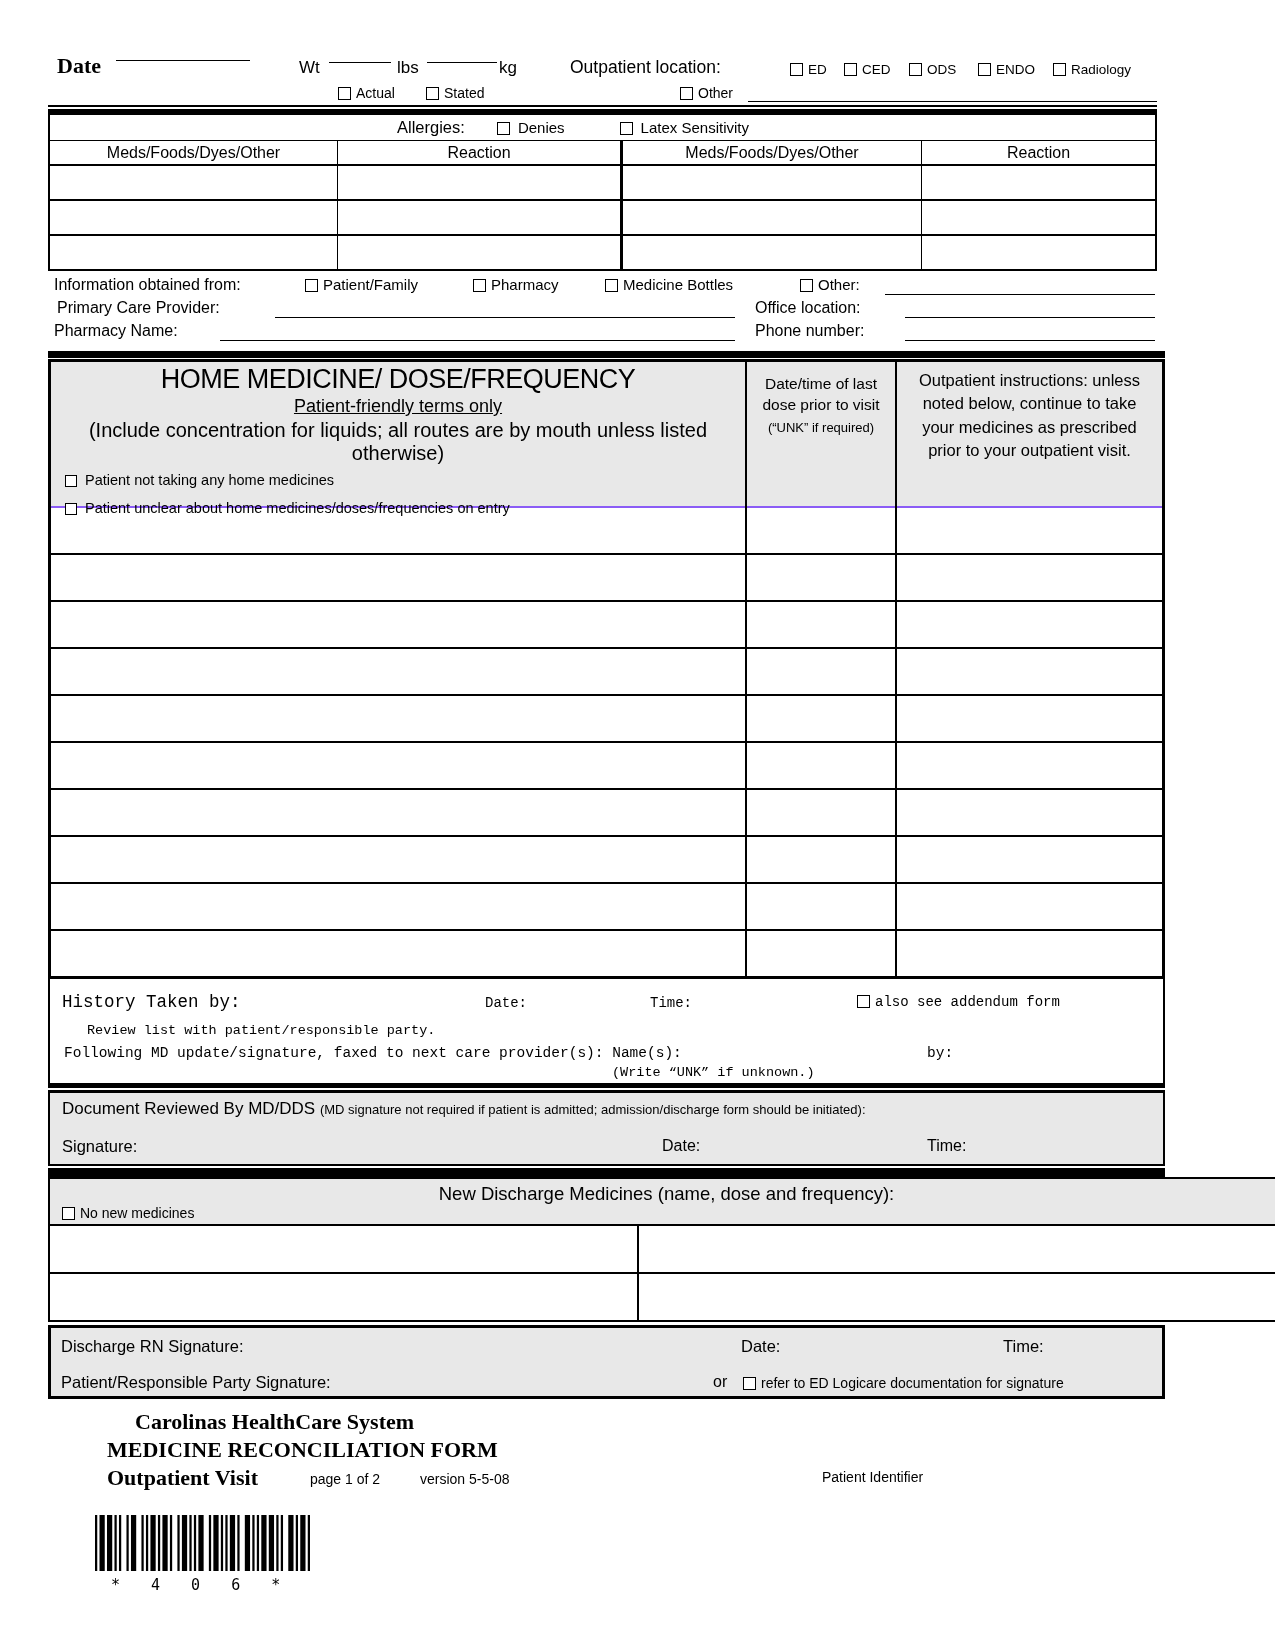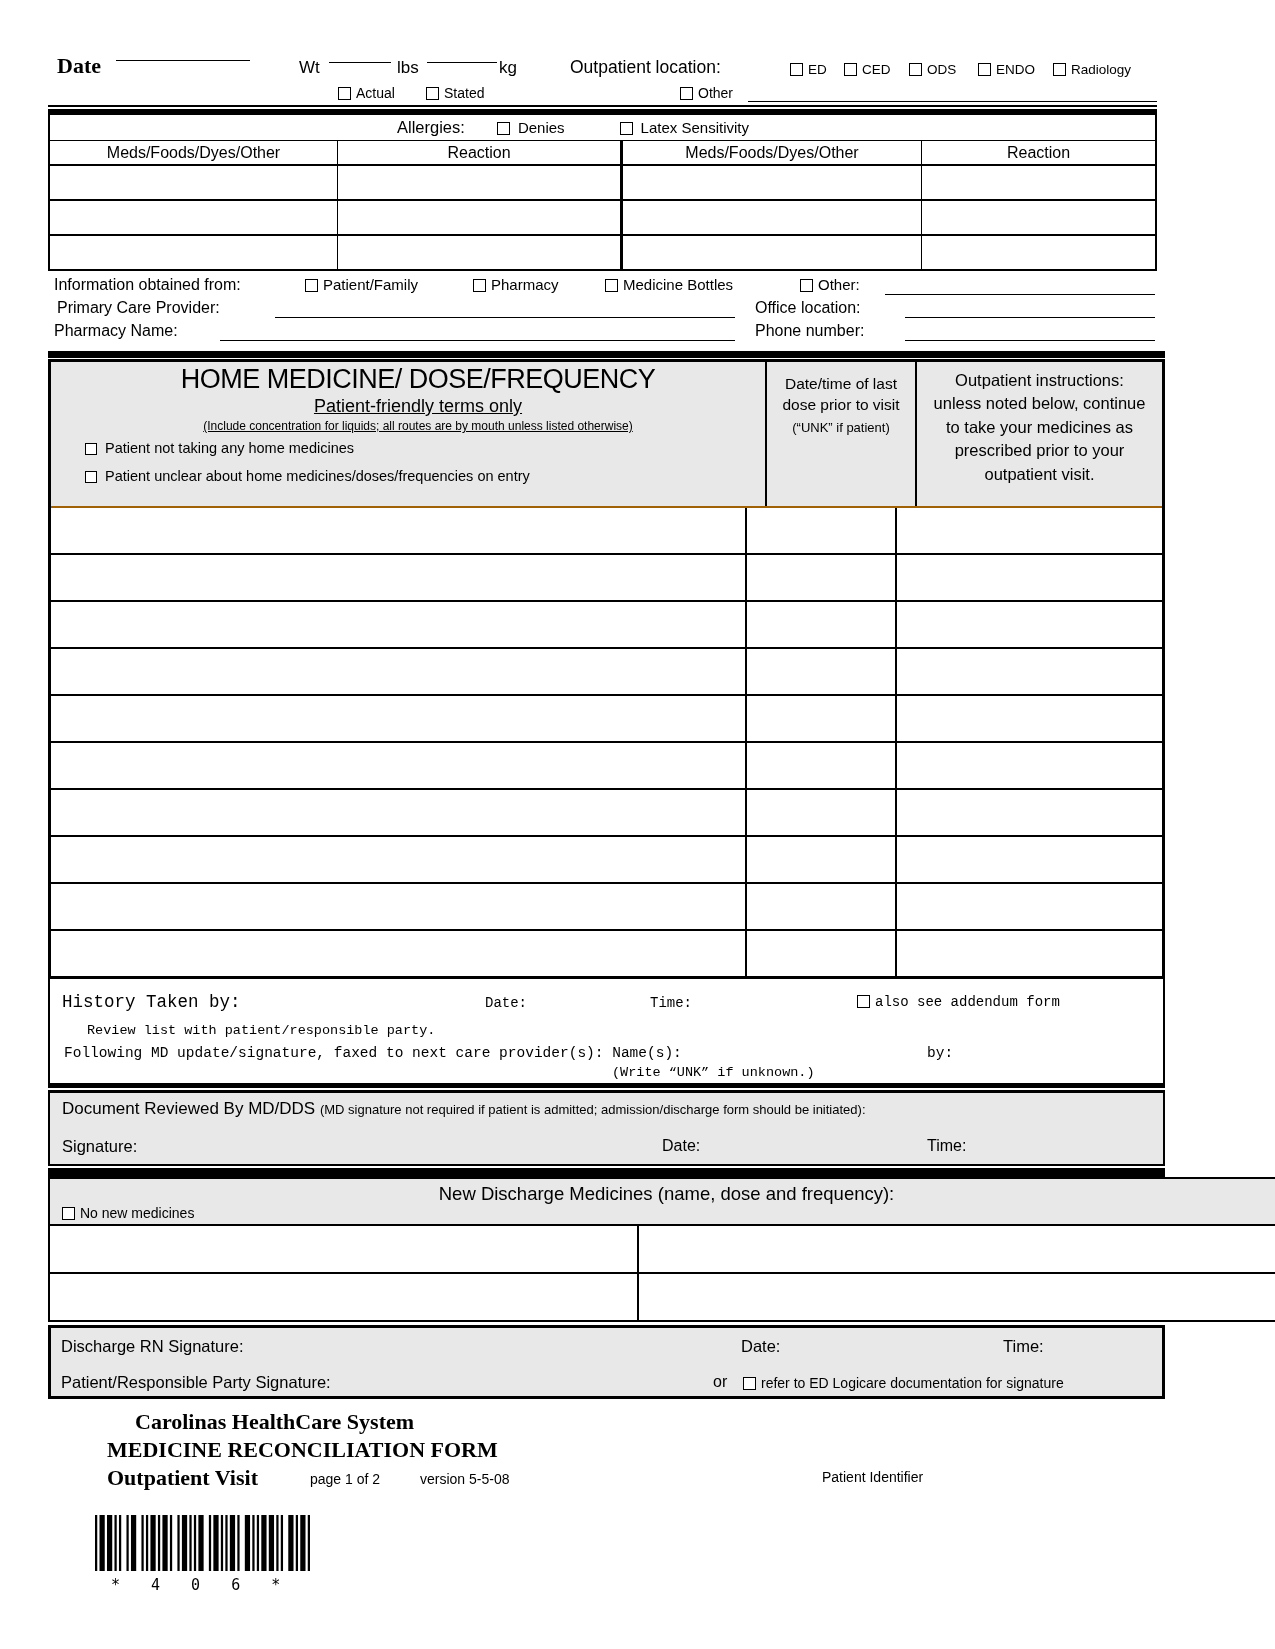--- a/index.html
+++ b/index.html
@@ -42,25 +42,25 @@
   .il{position:relative;height:23px;font-size:16px;}
   .il .lbl{top:2px;}
   .il .cbg{top:2px;}
   .il .cbg .cbl{font-size:15px;}
 
   
   .band7{margin-top:8px;height:7px;background:#000;width:1117px;}
   .mt{margin-top:1px;border:3px solid #000;width:1117px;box-sizing:border-box;}
   .mtgrid{display:grid;grid-template-columns:694px 150px 1fr;}
   .mtgrid > div:nth-child(2),.mtgrid > div:nth-child(3){border-left:2px solid #000;}
-  .mt-header{background:var(--section-bg);border-bottom:2px solid #a16207;height:144px;padding-left:20px;}
+  .mt-header{background:var(--section-bg);border-bottom:2px solid #8b5cf6;height:144px;}
   .mt-c1{text-align:center;padding-top:2px;}
   .mt-title{font-size:27px;letter-spacing:-.5px;}
   .mt-sub{font-size:18px;text-decoration:underline;margin-top:1px;}
-  .mt-note{font-size:12px;margin-top:2px;text-decoration:underline;}
+  .mt-note{font-size:20px;margin-top:2px;}
   .mt-cb{ text-align:left;padding-left:14px;font-size:14.5px;margin-top:7px;white-space:nowrap;}
   .mt-cb + .mt-cb{margin-top:12px;}
   .mt-cb .cb{width:12px;height:12px;margin-right:8px;}
   .mt-c2{text-align:center;font-size:15.5px;padding:12px 4px 0;line-height:1.35;}
   .mt-c2 .small{font-size:13px;margin-top:4px;line-height:1.3;}
   .mt-c3{text-align:center;font-size:16.5px;padding:7px 12px 0;line-height:1.42;}
   .med-row{height:45px;border-top:2px solid #000;}
   .med-row:first-child{border-top:none;}
 
   
@@ -206,21 +206,21 @@
     <div class="mtgrid mt-header">
       <div class="mt-c1">
         <div class="mt-title">HOME MEDICINE/ DOSE/FREQUENCY</div>
         <div class="mt-sub">Patient-friendly terms only</div>
         <div class="mt-note">(Include concentration for liquids; all routes are by mouth unless listed otherwise)</div>
         <div class="mt-cb"><span class="cb"></span><span>Patient not taking any home medicines</span></div>
         <div class="mt-cb"><span class="cb"></span><span>Patient unclear about home medicines/doses/frequencies on entry</span></div>
       </div>
       <div class="mt-c2">
         <div>Date/time of last dose prior to visit</div>
-        <div class="small">(“UNK” if patient)</div>
+        <div class="small">(“UNK” if required)</div>
       </div>
       <div class="mt-c3">Outpatient instructions: unless noted below, continue to take your medicines as prescribed prior to your outpatient visit.</div>
     </div>
     <div id="med-body">
   <div class="mtgrid med-row">
     <div></div>
     <div></div>
     <div></div>
   </div>
 

